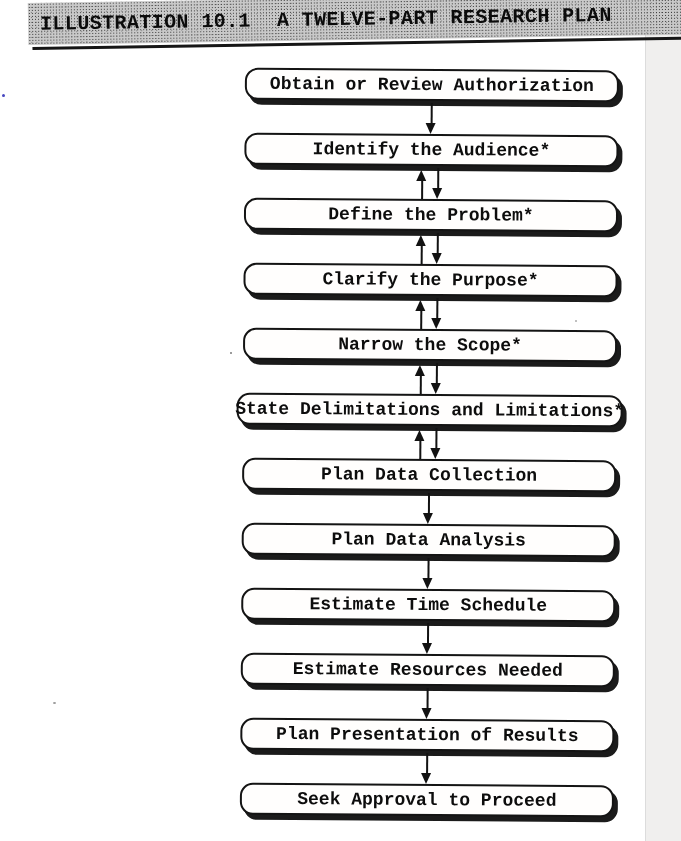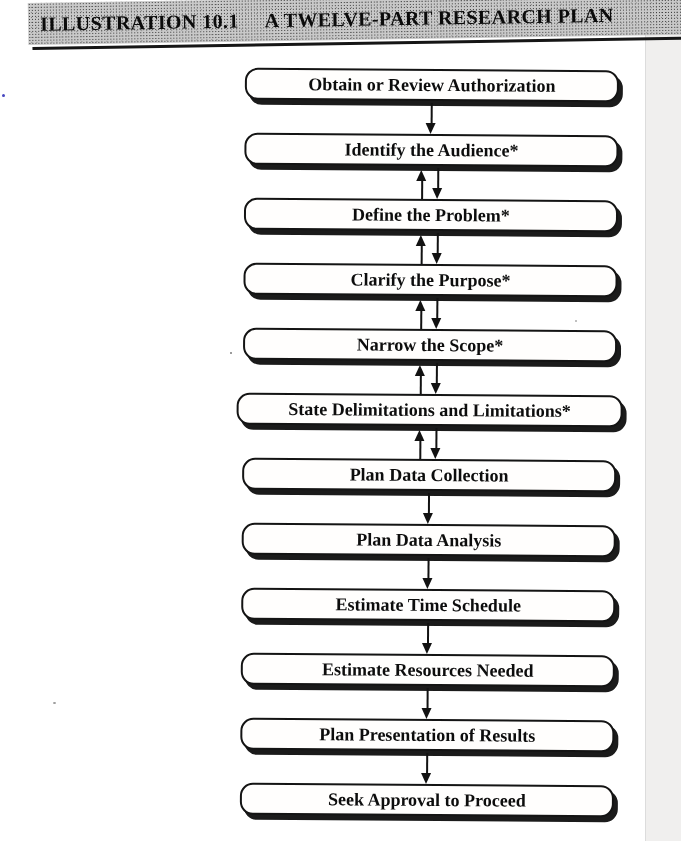--- a/index.html
+++ b/index.html
@@ -1,18 +1,18 @@
 <!DOCTYPE html>
 <html><head>
 <meta charset="utf-8">
 <style>
   html,body{margin:0;padding:0;}
   .page{
     position:relative;width:681px;height:841px;background:#ffffff;
-    overflow:hidden;font-family:Liberation Serif, serif;color:#111;
+    overflow:hidden;font-family:Liberation Mono, monospace;color:#111;
   }
   
   .edge-strip{
     position:absolute;left:645px;top:28px;width:36px;height:813px;
     background:#f0efee;border-left:1px solid #dcdcdc;z-index:1;
   }
   
   .banner-wrap{
     position:absolute;left:28px;top:-8px;width:700px;z-index:3;
     transform:rotate(-0.9deg);transform-origin:100% 50%;

